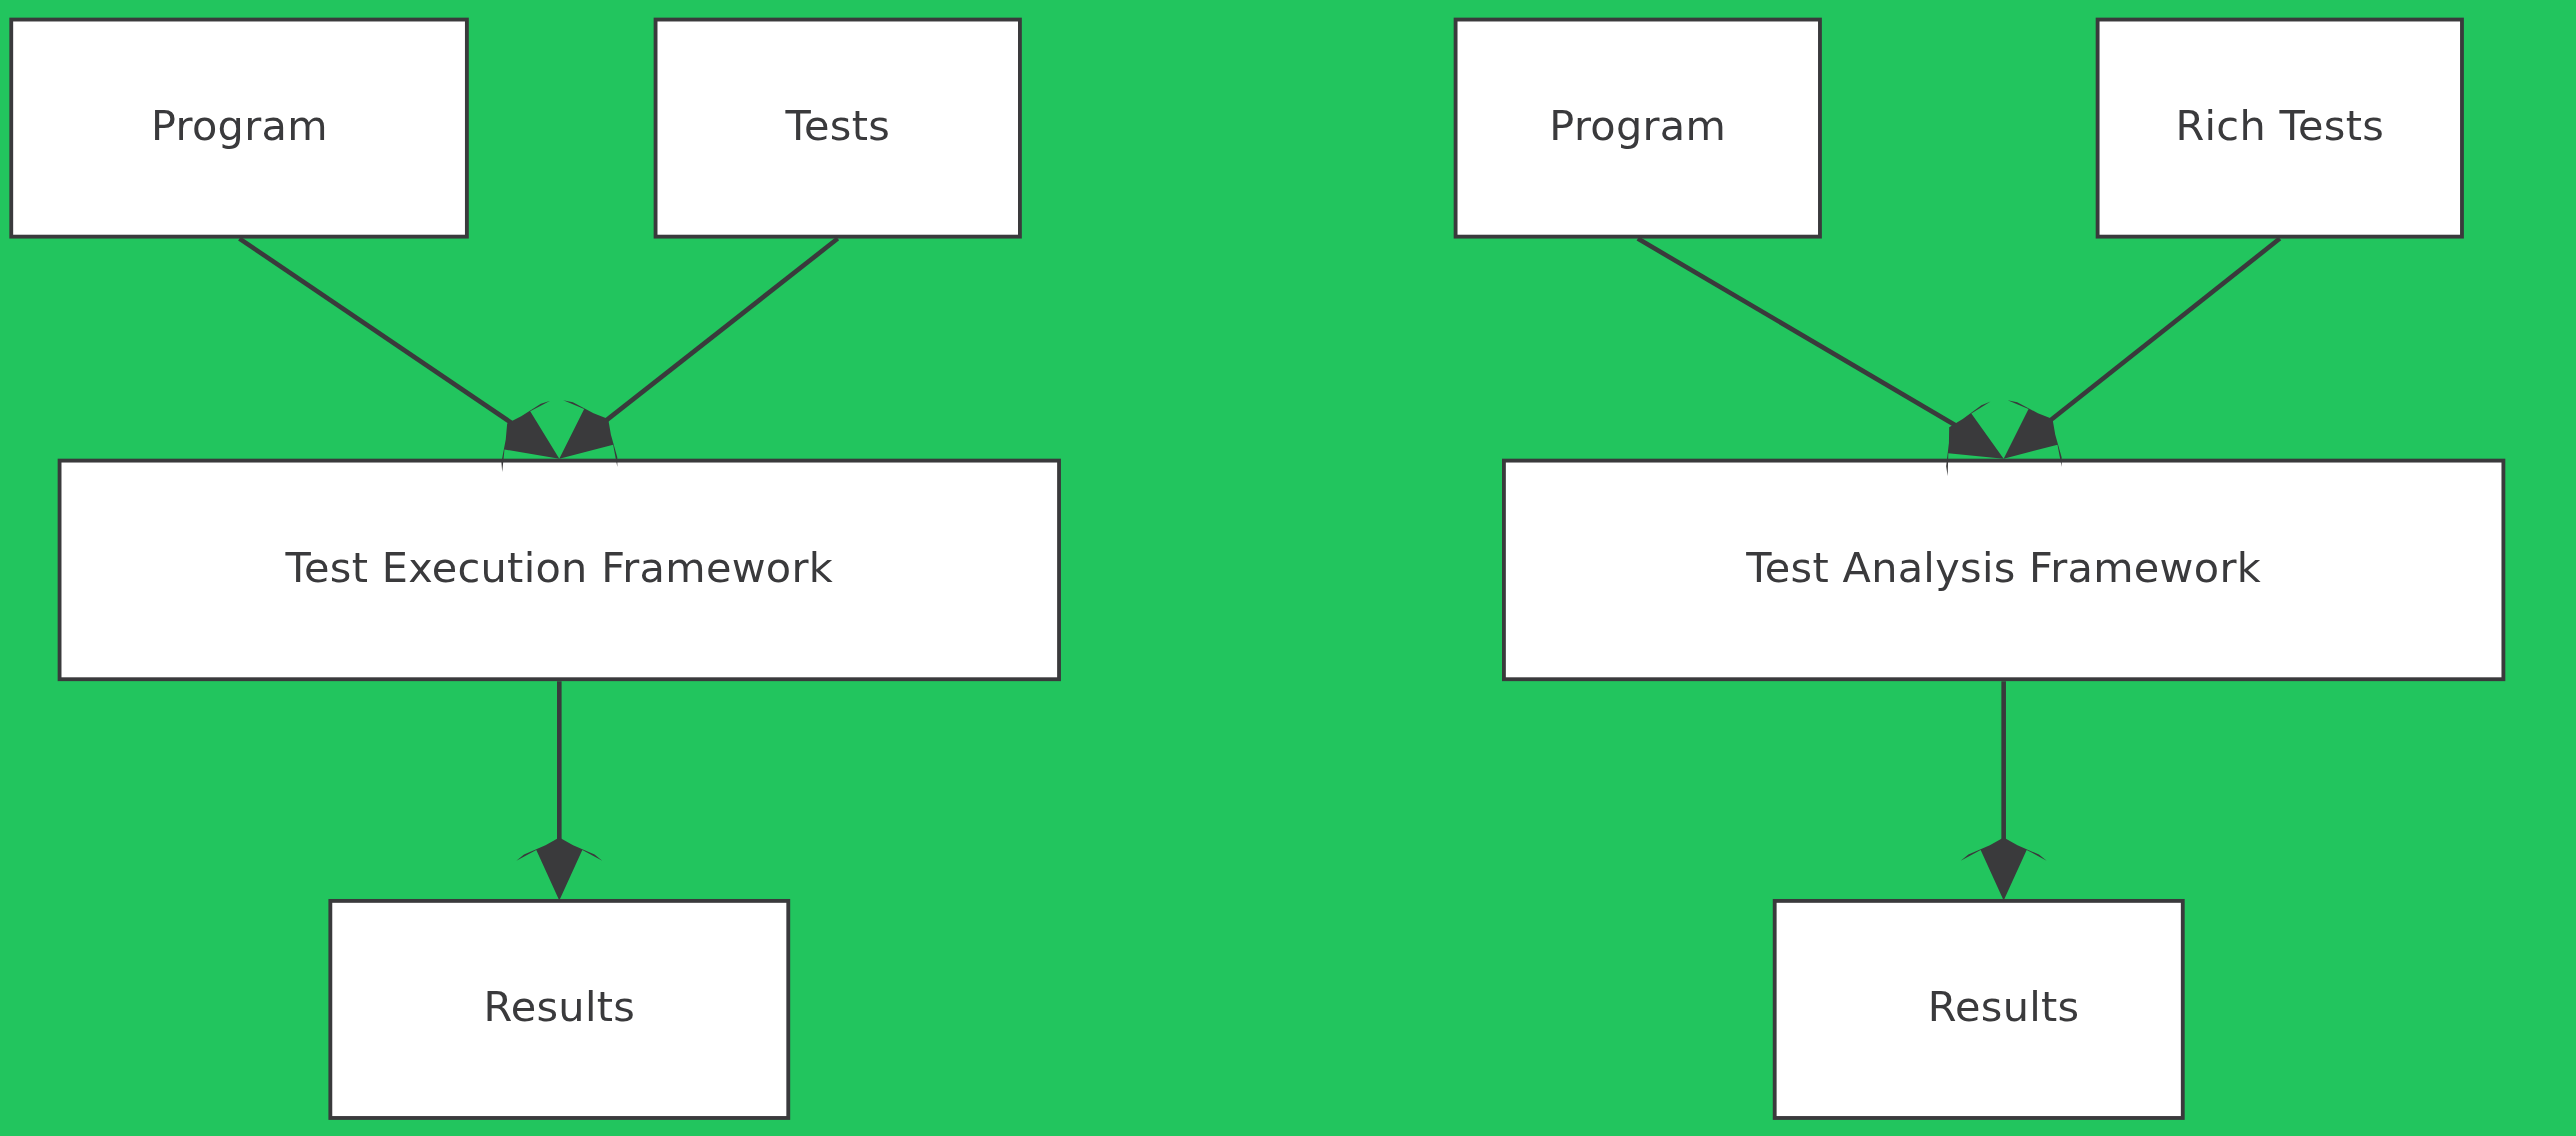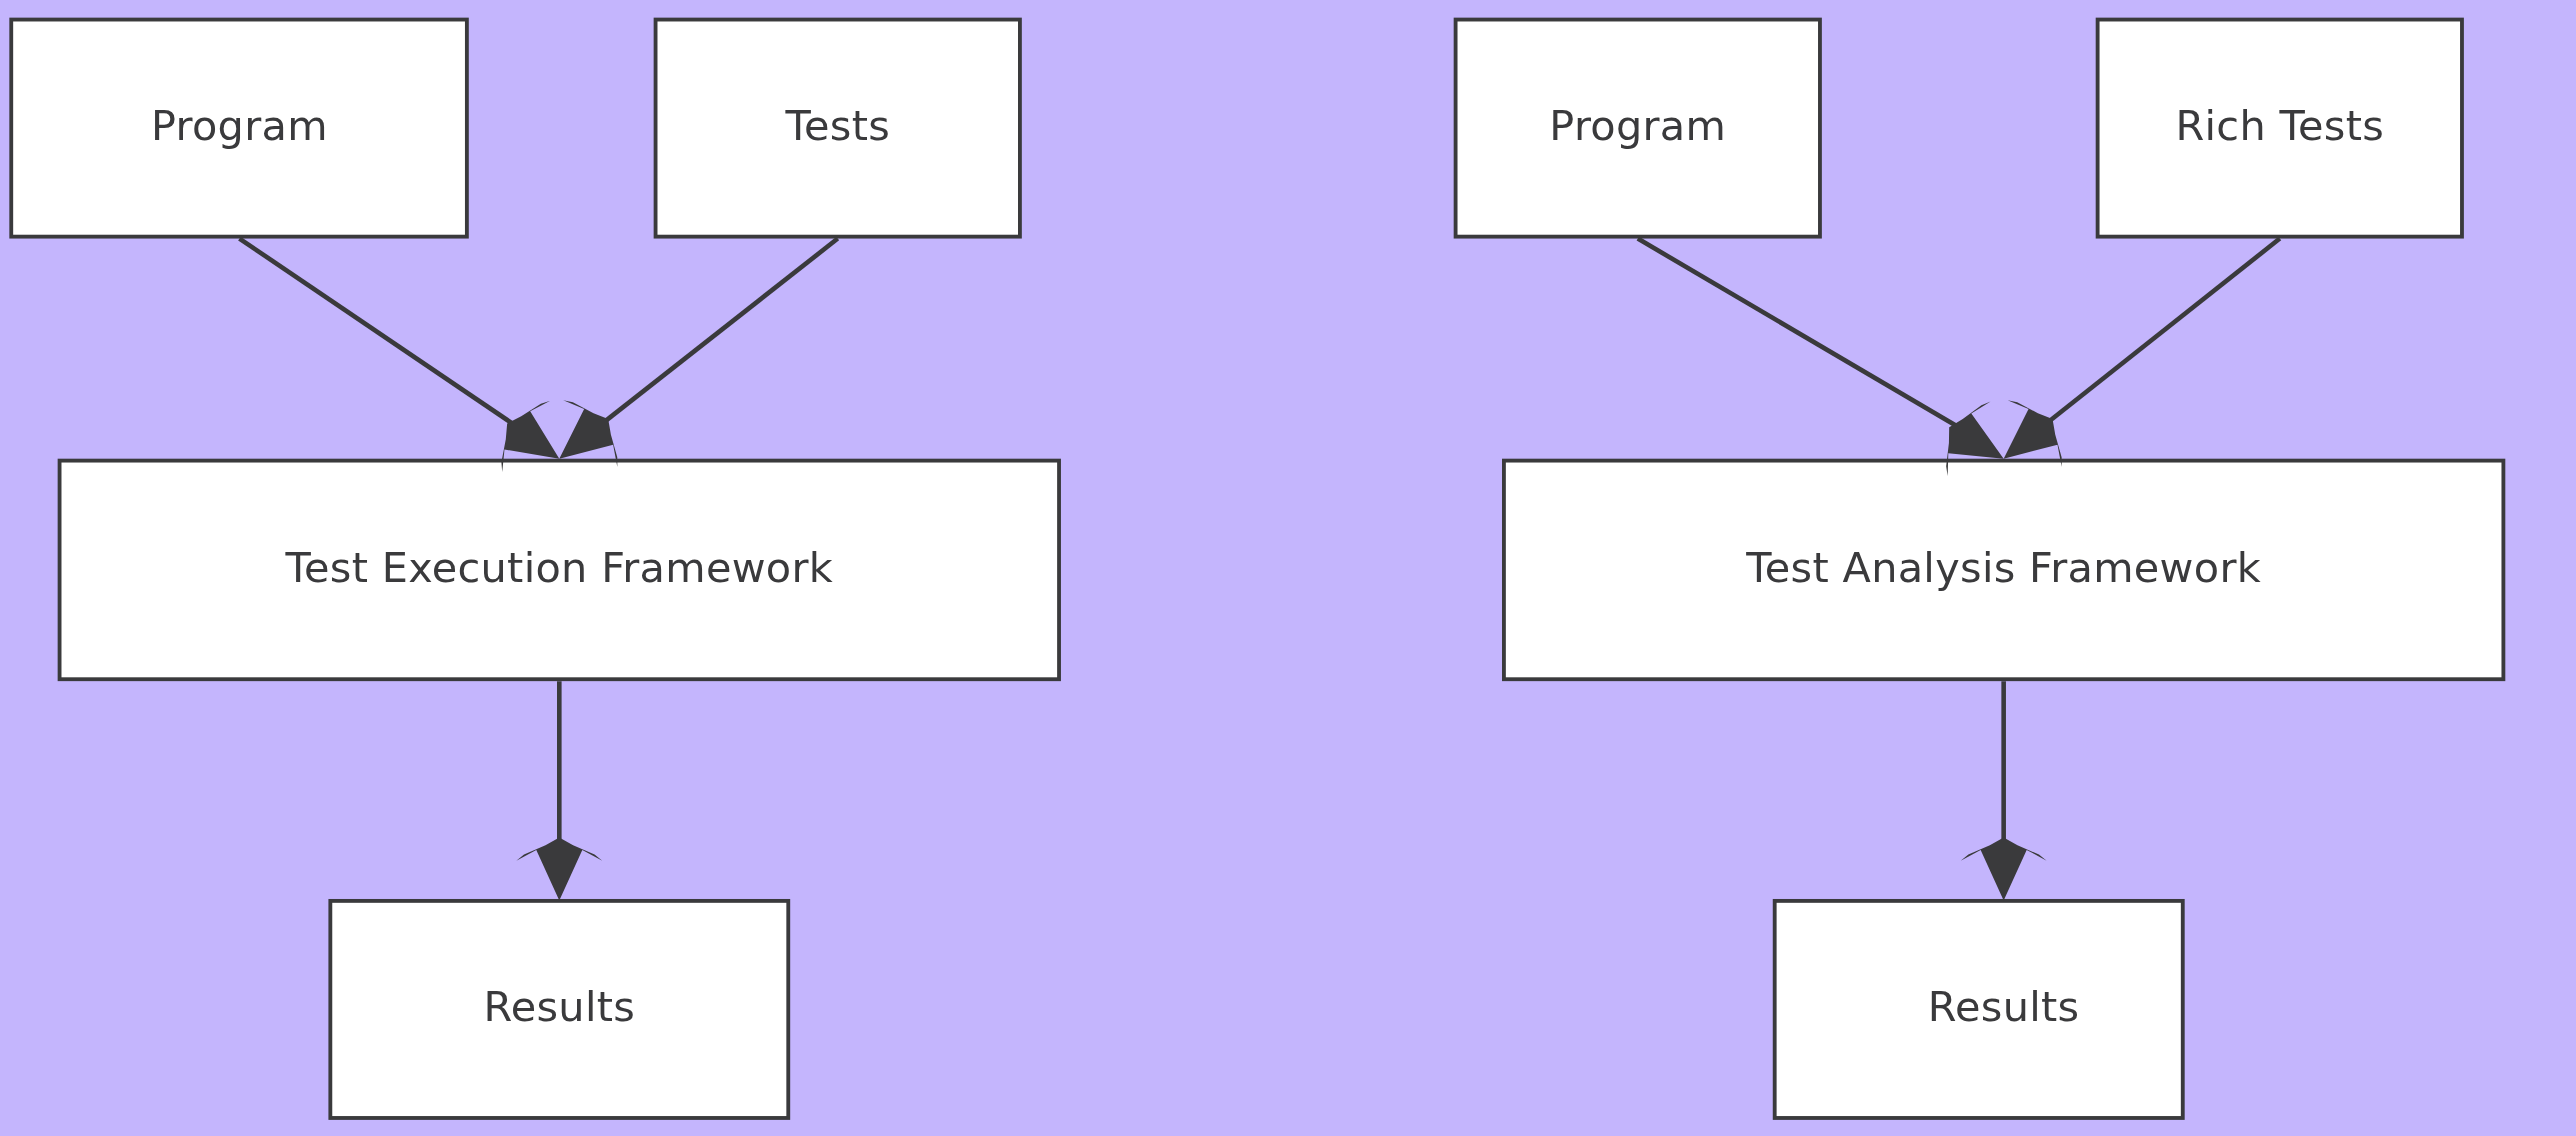--- a/index.html
+++ b/index.html
@@ -11,21 +11,21 @@
   body {
     width: 2576px;
     height: 1136px;
     overflow: hidden;
     font-family: "DejaVu Sans", "Liberation Sans", sans-serif;
   }
   #canvas {
     position: relative;
     width: 2576px;
     height: 1136px;
-    background: #c4b5fd;
+    background: #22c55e;
   }
   #diagram-svg {
     position: absolute;
     top: 0;
     left: 0;
     width: 2576px;
     height: 1136px;
     display: block;
   }
   .node-box {

